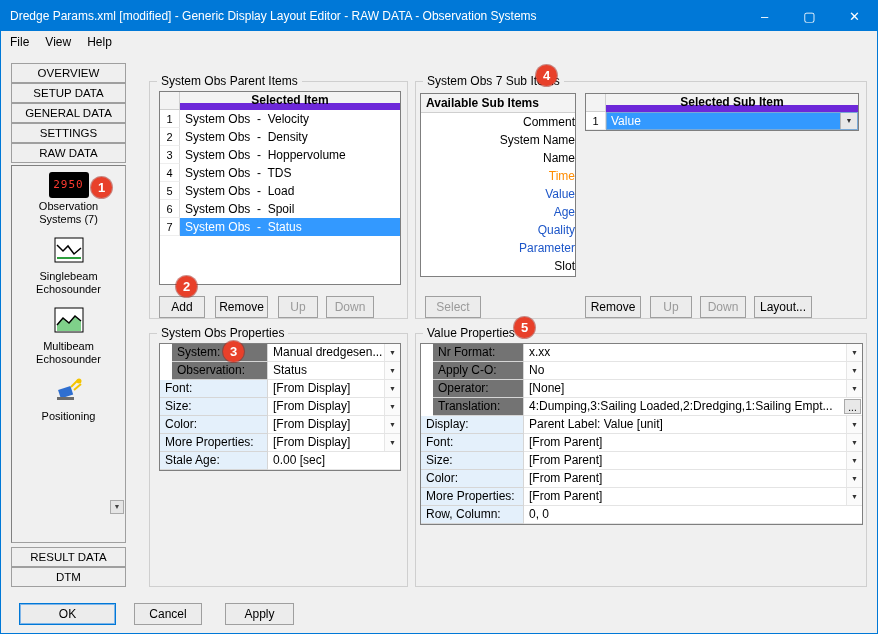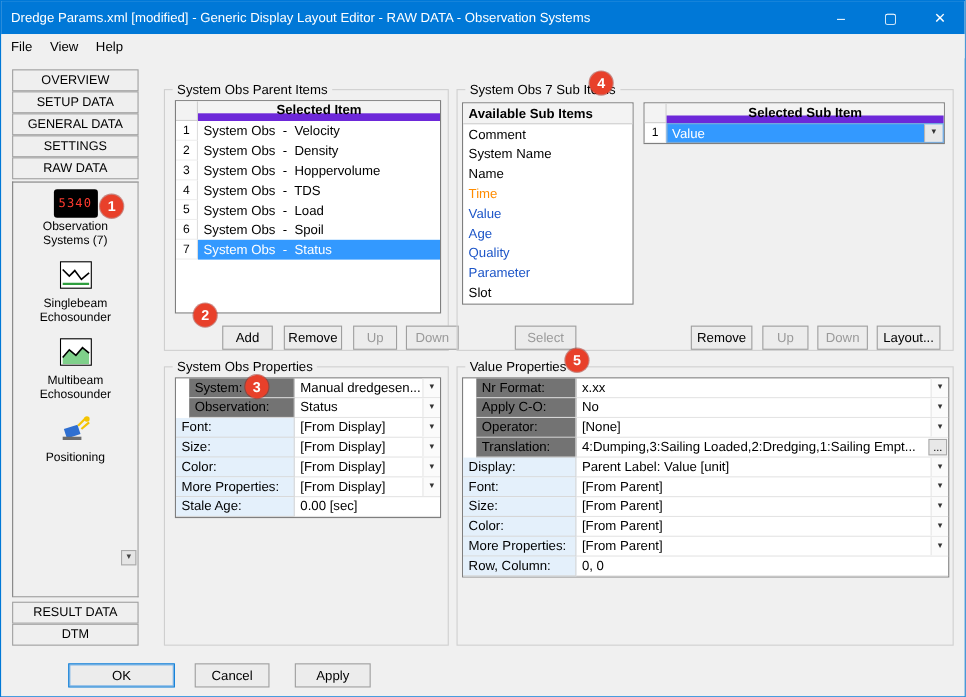--- a/index.html
+++ b/index.html
@@ -36,41 +36,41 @@
   .thdr .corner { width:20px; border-right:1px solid #cfcfcf; border-bottom:1px solid #cfcfcf; }
   .thdr .htext { flex:1; text-align:center; font-weight:bold; line-height:17px; border-bottom:7px solid #6d28d9; }
   .trow { display:flex; height:18px; }
   .trow .num { width:20px; text-align:center; font-size:11px; line-height:18px; border-right:1px solid #dedede; border-bottom:1px solid #eeeeee; }
   .trow .txt { flex:1; padding-left:5px; line-height:18px; white-space:pre; overflow:hidden; }
   .trow.sel .txt { background:#3399ff; color:#fff; }
 
   
   .avlist { position:absolute; background:#fff; border:1px solid #7f7f7f; overflow:hidden; }
   .avhdr { height:19px; line-height:18px; font-weight:bold; padding-left:5px; background:#f3f3f3; border-bottom:1px solid #cfcfcf; }
-  .avrow { height:18px; line-height:18px; padding-left:5px; }
+  .avrow { height:18px; line-height:18px; padding-left:5px;text-align:right; }
   .avrow.orange { color:#ff8c00; }
   .avrow.blue { color:#1d56c8; }
 
   
   .combo { flex:1; display:flex; background:#3399ff; border:1px solid #7aa9d6; }
   .combo .ctext { flex:1; color:#fff; padding-left:4px; line-height:16px; }
   .combo .cbtn { width:17px; background:#e8e8e8; border-left:1px solid #b5b5b5; text-align:center; font-size:7px; line-height:16px; color:#333; }
 
   
   .pgrid { position:absolute; background:#fff; border:1px solid #7f7f7f; display:grid; }
   .pgrid .plabel { height:18px; line-height:17px; padding-left:5px; border-right:1px solid #d6d6d6; border-bottom:1px solid #d6d6d6; overflow:hidden; white-space:nowrap; }
   .pgrid .plabel.y { background:#737373;margin-left:12px; }
   .pgrid .plabel.b { background:#e4f0fb; }
   .pgrid .pval { height:18px; display:flex; border-bottom:1px solid #e4e4e4; overflow:hidden; }
   .pgrid .pval .t { flex:1; line-height:17px; padding-left:5px; white-space:nowrap; overflow:hidden; }
   .dd { width:16px; text-align:center; font-size:7px; color:#333; line-height:17px; background:#fbfbfb; border-left:1px solid #e6e6e6; }
   .morebtn { width:17px; text-align:center; font-size:10px; line-height:15px; background:#e8e8e8; border:1px solid #a9a9a9; margin:1px; }
 
   
-  .btn { position:absolute; height:22px; background:#ececec; border:1px solid #9f9f9f; text-align:center; line-height:20px; font-size:12px;margin-left:43px; }
+  .btn { position:absolute; height:22px; background:#ececec; border:1px solid #9f9f9f; text-align:center; line-height:20px; font-size:12px; }
   .btn.disabled { color:#9a9a9a; }
   .btn.default { border:1px solid #0078d7; box-shadow:0 0 0 1px #7fb5e8 inset; }
 
   
   .badge { position:absolute; width:21px; height:21px; border-radius:50%; background:#e8402a; color:#fff; font-weight:bold; font-size:13px; text-align:center; line-height:21px; box-shadow:0 0 0 1px rgba(160,30,20,.5); z-index:20; }
 </style>
 </head>
 <body>
 
 <div class="window">
@@ -91,21 +91,21 @@
   </div>
 
   <div class="tabbtn" style="top:62px">OVERVIEW</div>
   <div class="tabbtn" style="top:82px">SETUP DATA</div>
   <div class="tabbtn" style="top:102px">GENERAL DATA</div>
   <div class="tabbtn" style="top:122px">SETTINGS</div>
   <div class="tabbtn" style="top:142px">RAW DATA</div>
 
   <div class="iconpanel">
     <div class="devitem">
-      <div class="icon sevenseg">5340</div>
+      <div class="icon sevenseg">2950</div>
       <div class="devlabel">Observation Systems (7)</div>
     </div>
     <div class="devitem">
       <span class="icon">
         <svg width="30" height="30">
             <rect x="1" y="3" width="28" height="24" fill="#fff" stroke="#000"></rect>
             <polyline points="3,10 9,16 14,11 20,19 27,13" fill="none" stroke="#000" stroke-width="1.5"></polyline>
             <line x1="3" y1="23" x2="27" y2="23" stroke="#2e9e3e" stroke-width="2"></line>
           </svg>
       </span>

